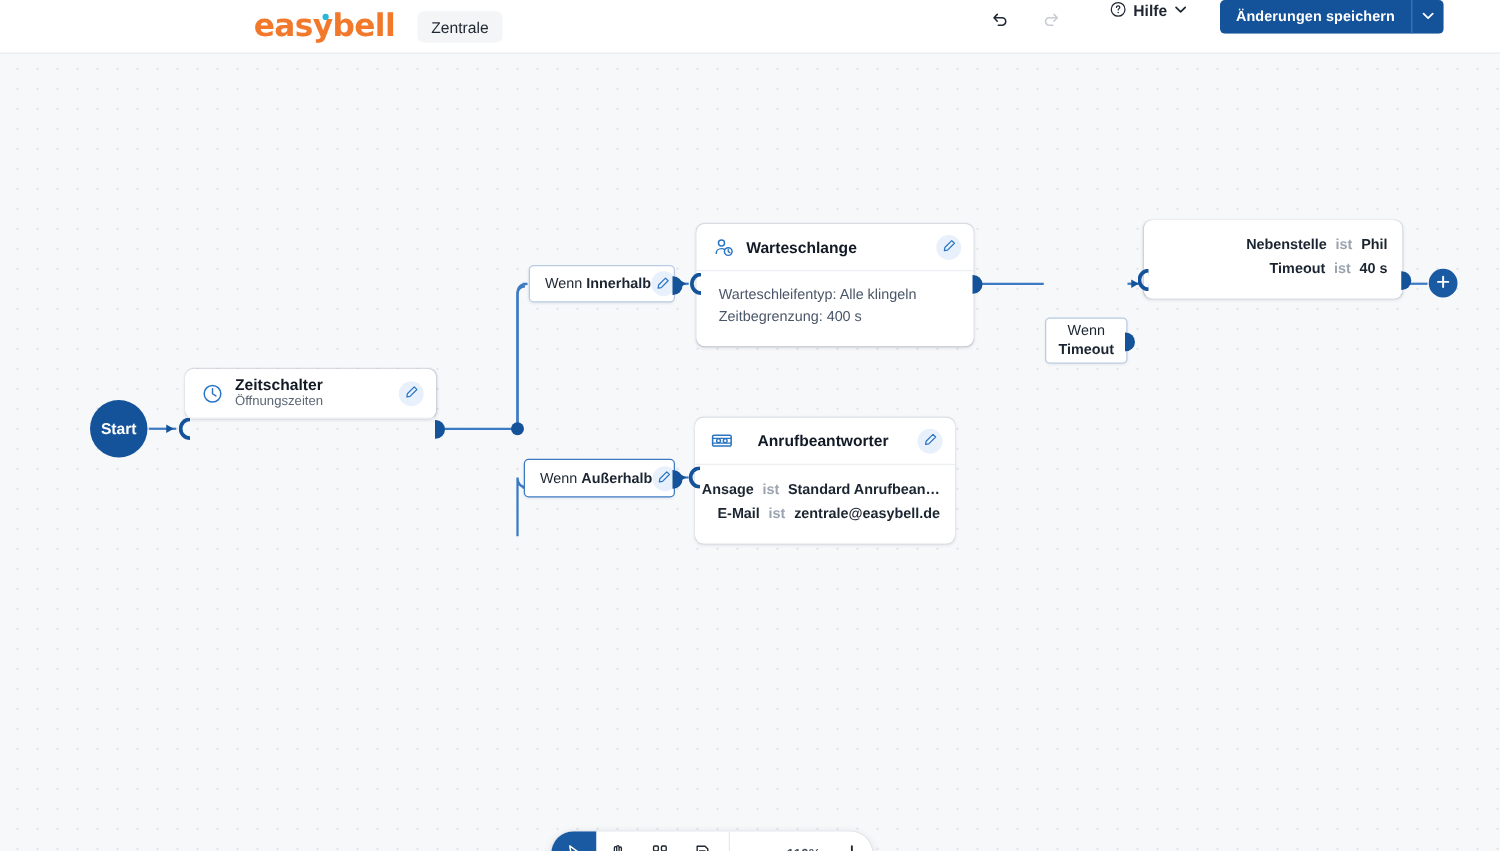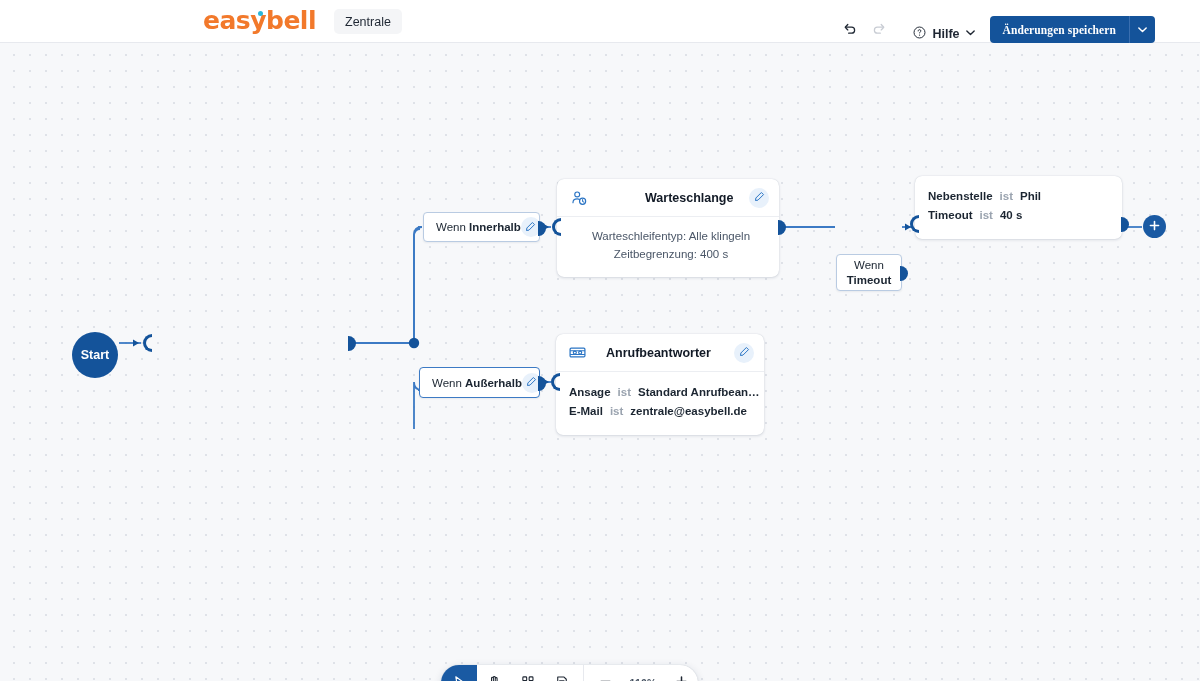--- a/index.html
+++ b/index.html
@@ -33,41 +33,41 @@
   }
   .tenant-chip {
     position: absolute; left: 306px; top: 9px;
     height: 25px; padding: 0 11px;
     background: #f4f5f7; border-radius: 5px;
     display: flex; align-items: center;
     font-size: 12.5px; color: #1f2733; margin-left: 28px;
   }
   .hdr-right {
     position: absolute; right: 0; top: 0; height: 43px;
-    display: flex; align-items: flex-end; gap: 0;
+    display: flex; align-items: flex-start; gap: 12px;
   }
   .icon-btn {
     width: 30px; height: 30px; display: flex; align-items: center;
     justify-content: center; background: none; border: none; cursor: pointer;
   }
   .icon-btn svg { display: block; }
   .help-btn {
     display: flex; align-items: center; gap: 5px;
     margin-left: 18px; margin-right: 14px;
     font-size: 12.5px; font-weight: bold; color: #1f2733; cursor: pointer;
   }
   .save-group {
     display: flex; align-items: stretch; margin-right: 45px;
     border-radius: 4px; overflow: hidden;
   }
   .save-btn {
     background: #14539a; color: #fff; border: none;
     font-size: 11.5px; font-weight: bold; letter-spacing: 0.1px;
     padding: 0 13px; height: 27px; cursor: pointer;
-    font-family: Liberation Serif, serif;
+    font-family: Liberation Sans, sans-serif;
   }
   .save-caret {
     background: #14539a; width: 26px; height: 27px;
     display: flex; align-items: center; justify-content: center;
     border-left: 1px solid #3a6fb0; cursor: pointer;
   }
 
   
   .canvas {
     position: absolute; top: 43px; left: 0;
@@ -105,23 +105,23 @@
   .node-sub {
     font-size: 10.5px; color: #5c6775; line-height: 13px; white-space: nowrap;
   }
   .edit-btn {
     width: 20px; height: 20px; border-radius: 50%;
     background: #e8f1fb; border: none; cursor: pointer;
     display: flex; align-items: center; justify-content: center; flex: 0 0 20px;
   }
   .node-body { padding: 11px 12px 13px 13px; }
   .node-body .line {
-    font-size: 11.5px; color: #4a5667; line-height: 18px; white-space: nowrap; text-align: center;
-  }
-  .kv { display: flex; align-items: baseline; font-size: 11.5px; line-height: 19px; white-space: nowrap; }
+    font-size: 11.5px; color: #4a5667; line-height: 18px; white-space: nowrap;
+  }
+  .kv { display: flex; align-items: baseline; font-size: 11.5px; line-height: 19px; white-space: nowrap; justify-content: flex-end; }
   .kv .k { font-weight: bold; color: #1b2531; }
   .kv .ist { color: #9aa3af; margin: 0 7px; font-weight: bold; }
   .kv .v { color: #1b2531; font-weight: bold; }
   .desc {
     font-size: 11.5px; color: #8b939e; line-height: 16px;
   }
 
   
   .port-in, .port-out {
     position: absolute; z-index: 12; pointer-events: none;
@@ -275,25 +275,44 @@
       <circle cx="414" cy="300" r="5.2" fill="#14539a"></circle>
 
       <g fill="#14539a">
         <polygon points="139,300 133,296.6 133,303.4"></polygon>
         <polygon points="549,184 543,180.6 543,187.4"></polygon>
         <polygon points="549,339 543,335.6 543,342.4"></polygon>
         <polygon points="911,184 905,180.6 905,187.4"></polygon>
       </g>
     </svg>
 
-    <div class="start-node" style="left:72px; top:289px;">
+    <div class="start-node" style="left:72px; top:277px;">
       <span>Start</span>
     </div>
 
     <div class="node" style="left:148px; top:252px; width:201px;">
+      <div class="node-head">
+        <span class="node-ico">
+          <svg width="18" height="18" viewBox="0 0 20 20" fill="none">
+            <circle cx="10" cy="10" r="7.4" stroke="#2a74c4" stroke-width="1.3"></circle>
+            <path d="M10 5.6V10l3 1.9" stroke="#2a74c4" stroke-width="1.3" stroke-linecap="round" stroke-linejoin="round"></path>
+          </svg>
+        </span>
+        <div class="node-titles">
+          <div class="node-title">Zeitschalter</div>
+          <div class="node-sub">Öffnungszeiten</div>
+        </div>
+        <button class="edit-btn">
+          <span>
+            <svg width="11" height="11" viewBox="0 0 14 14" fill="none">
+              <path d="M9.4 1.9 12.1 4.6 5.1 11.6 1.9 12.1 2.4 8.9z" stroke="#2a74c4" stroke-width="1.25" stroke-linejoin="round"></path>
+            </svg>
+          </span>
+        </button>
+      </div>
       <div class="port-in" style="left:-5px; top:39px;"></div>
       <div class="port-out" style="right:-7px; top:41px;"></div>
     </div>
 
     <div class="cond selected" style="left:419px; top:324px; width:121px; height:31px; padding:0 9px 0 12px;">
       <span class="cond-label">
         <span>Wenn</span>
         <b>Außerhalb</b>
       </span>
       <button class="edit-btn" style="margin-left:auto;">
@@ -315,21 +334,21 @@
         <span>
           <svg width="11" height="11" viewBox="0 0 14 14" fill="none">
             <path d="M9.4 1.9 12.1 4.6 5.1 11.6 1.9 12.1 2.4 8.9z" stroke="#2a74c4" stroke-width="1.25" stroke-linejoin="round"></path>
           </svg>
         </span>
       </button>
       <div class="port-out" style="position:absolute; right:-7px; top:8px;"></div>
     </div>
 
     <div class="node" style="left:557px; top:136px; width:222px;">
-      <div class="node-head" style="height:38px;gap:48px;">
+      <div class="node-head" style="height:38px;">
         <span class="node-ico">
           <svg width="18" height="18" viewBox="0 0 20 20" fill="none">
             <circle cx="8" cy="6" r="2.7" stroke="#2a74c4" stroke-width="1.3"></circle>
             <path d="M3.3 15.3c0-2.6 2.1-4.3 4.7-4.3 1 0 2 .25 2.8.72" stroke="#2a74c4" stroke-width="1.3" stroke-linecap="round"></path>
             <circle cx="14" cy="13.6" r="3.4" stroke="#2a74c4" stroke-width="1.3"></circle>
             <path d="M14 11.8v1.9l1.4.9" stroke="#2a74c4" stroke-width="1.2" stroke-linecap="round" stroke-linejoin="round"></path>
           </svg>
         </span>
         <div class="node-titles">
           <div class="node-title">Warteschlange</div>

